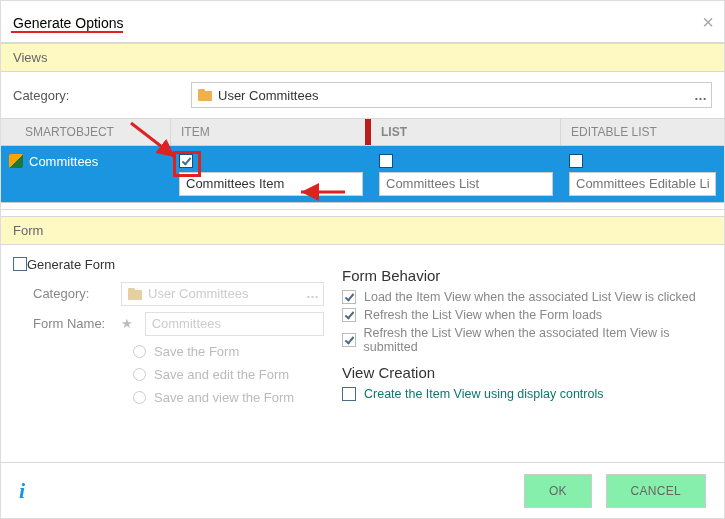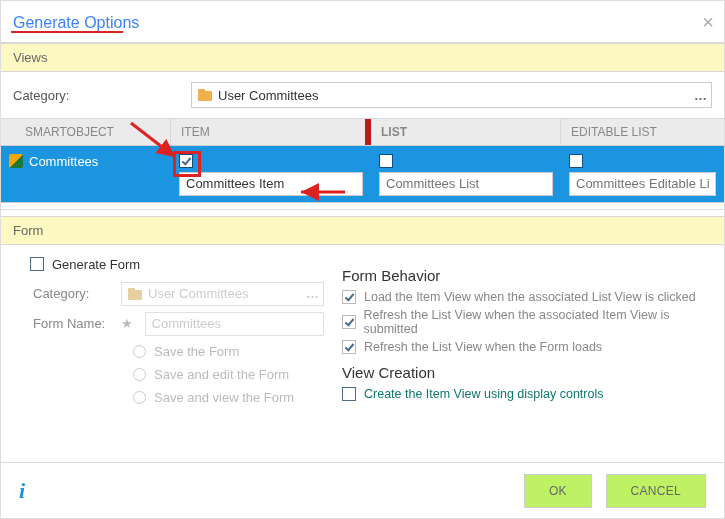--- a/index.html
+++ b/index.html
@@ -12,21 +12,21 @@
   height: 519px;
   overflow: hidden;
   position: relative;
 }
 .dialog { width: 725px; height: 519px; position: relative; border: 1px solid #ddd;}
 .dialog-header {
   padding: 10px 12px 8px 12px;
   border-bottom: 1px solid #d8d8d8;
   display: flex; justify-content: space-between; align-items: center;
 }
-.dialog-title { font-size: 16px; color: #3b82f6; }
+.dialog-title { font-size: 14px; color: #000000; }
 .annot-underline {
   position: absolute;
   left: 10px; top: 30px;
   width: 112px; height: 2px; background: #d22;
 }
 .close-x { color: #aaa; font-size: 20px; cursor: pointer; padding: 0 4px; margin-right: -6px;}
 .section-bar {
   background: #fef9c3;
   border-top: 1px solid #d8d8d8;
   border-bottom: 1px solid #d8d8d8;
@@ -124,21 +124,21 @@
 }
 .txt.placeholder { color: #bbb; }
 .annot-arrow {
   position: absolute; color: #d22; pointer-events: none;
 }
 .arrow1 { left: 126px; top: 118px; }
 .arrow2 { left: 292px; top: 181px; }
 .form-section { display: flex; }
 .form-left { width: 335px; padding: 12px 12px 8px 12px; }
 .form-right { flex: 1; padding: 12px 12px 8px 6px; color: #888;}
-.check-row { display: flex; align-items: center; gap: 8px; margin-bottom: 10px; margin-left: 17px;}
+.check-row { display: flex; align-items: center; gap: 0; margin-bottom: 10px;}
 .mini-row { display: flex; align-items: center; gap: 8px; margin: 6px 0;}
 .mini-label { width: 100px; color: #888; padding-left: 20px;}
 .disabled-field {
   flex: 1; height: 24px; border: 1px solid #e0e0e0; background: #fff;
   color: #ccc; display: flex; align-items: center; padding: 0 6px; position: relative;
 }
 .asterisk { color: #bbb; margin-right: 4px;}
 .radio-row { display: flex; align-items: center; gap: 8px; margin: 8px 0 8px 120px; color: #bbb;}
 .radio { width: 13px; height: 13px; border: 1px solid #ccc; border-radius: 50%; background:#fff;}
 .label-strong { color: #333; font-weight: normal; margin: 10px 0 6px 0; font-size: 15px;}
@@ -149,21 +149,21 @@
   height: 56px; display: flex; align-items: center; justify-content: space-between;
   padding: 0 18px;
   background: #fff;
 }
 .info-icon {
   font-family: Georgia, serif; font-style: italic;
   color: #1b95e0; font-size: 22px; font-weight: bold;
 }
 .btn {
   height: 34px; padding: 0 24px;
-  border: 1px solid #ccc; background: #bef264;
+  border: 1px solid #ccc; background: #86efac;
   color: #666; font-size: 12px; letter-spacing: 0.3px;
   cursor: pointer; margin-left: 10px;
 }
 .fieldset-line { border-top:1px solid #ddd; margin: 6px 0 0 0;}
 .faded-folder .folder-icon::before,
 .faded-folder .folder-icon::after { background: #e6cfa0; }
 </style>
 </head>
 <body>
 
@@ -271,25 +271,25 @@
     </div>
 
     <div class="form-right">
       <div class="label-strong">Form Behavior</div>
       <div class="opt-row">
         <span class="chk checked" style="border-color:#bbb"></span>
         <span>Load the Item View when the associated List View is clicked</span>
       </div>
       <div class="opt-row">
         <span class="chk checked" style="border-color:#bbb"></span>
-        <span>Refresh the List View when the associated Item View is submitted</span>
+        <span>Refresh the List View when the Form loads</span>
       </div>
       <div class="opt-row">
         <span class="chk checked" style="border-color:#bbb"></span>
-        <span>Refresh the List View when the Form loads</span>
+        <span>Refresh the List View when the associated Item View is submitted</span>
       </div>
       <div class="label-strong">View Creation</div>
       <div class="opt-row" style="color:#0f766e">
         <span class="chk"></span>
         <span>Create the Item View using display controls</span>
       </div>
     </div>
   </div>
 
   <div class="dialog-footer">

